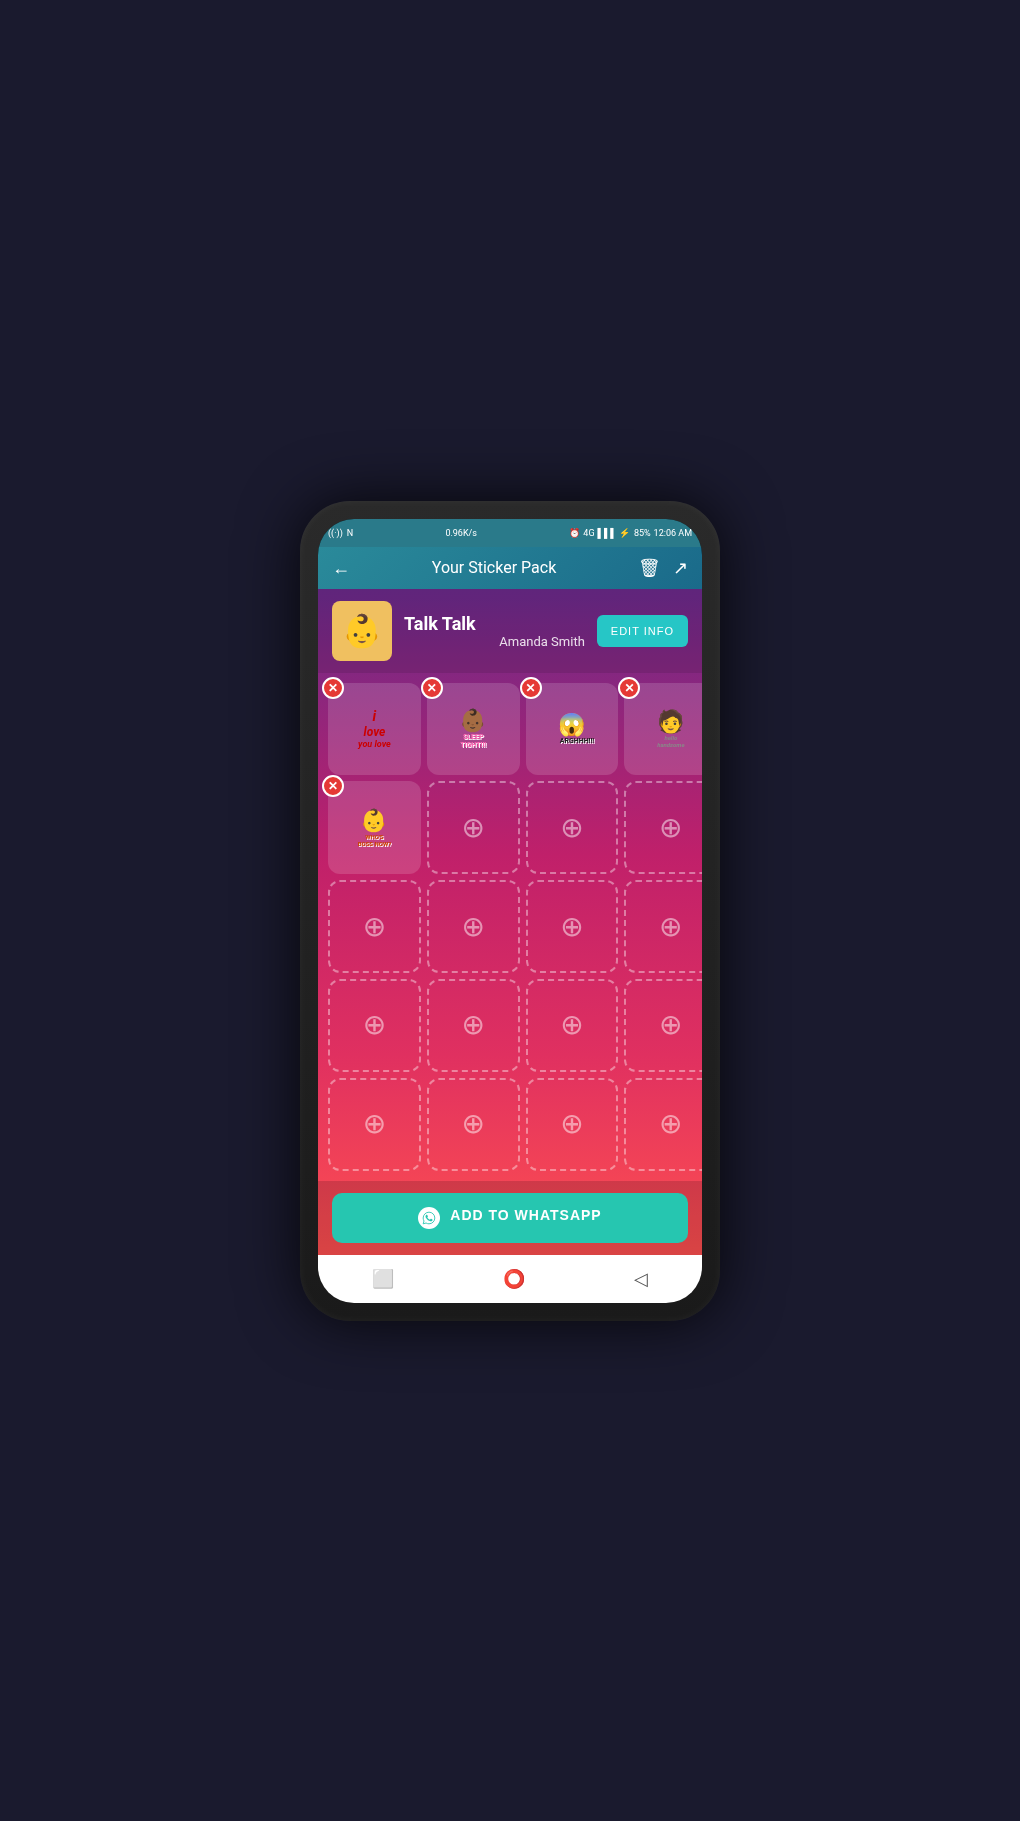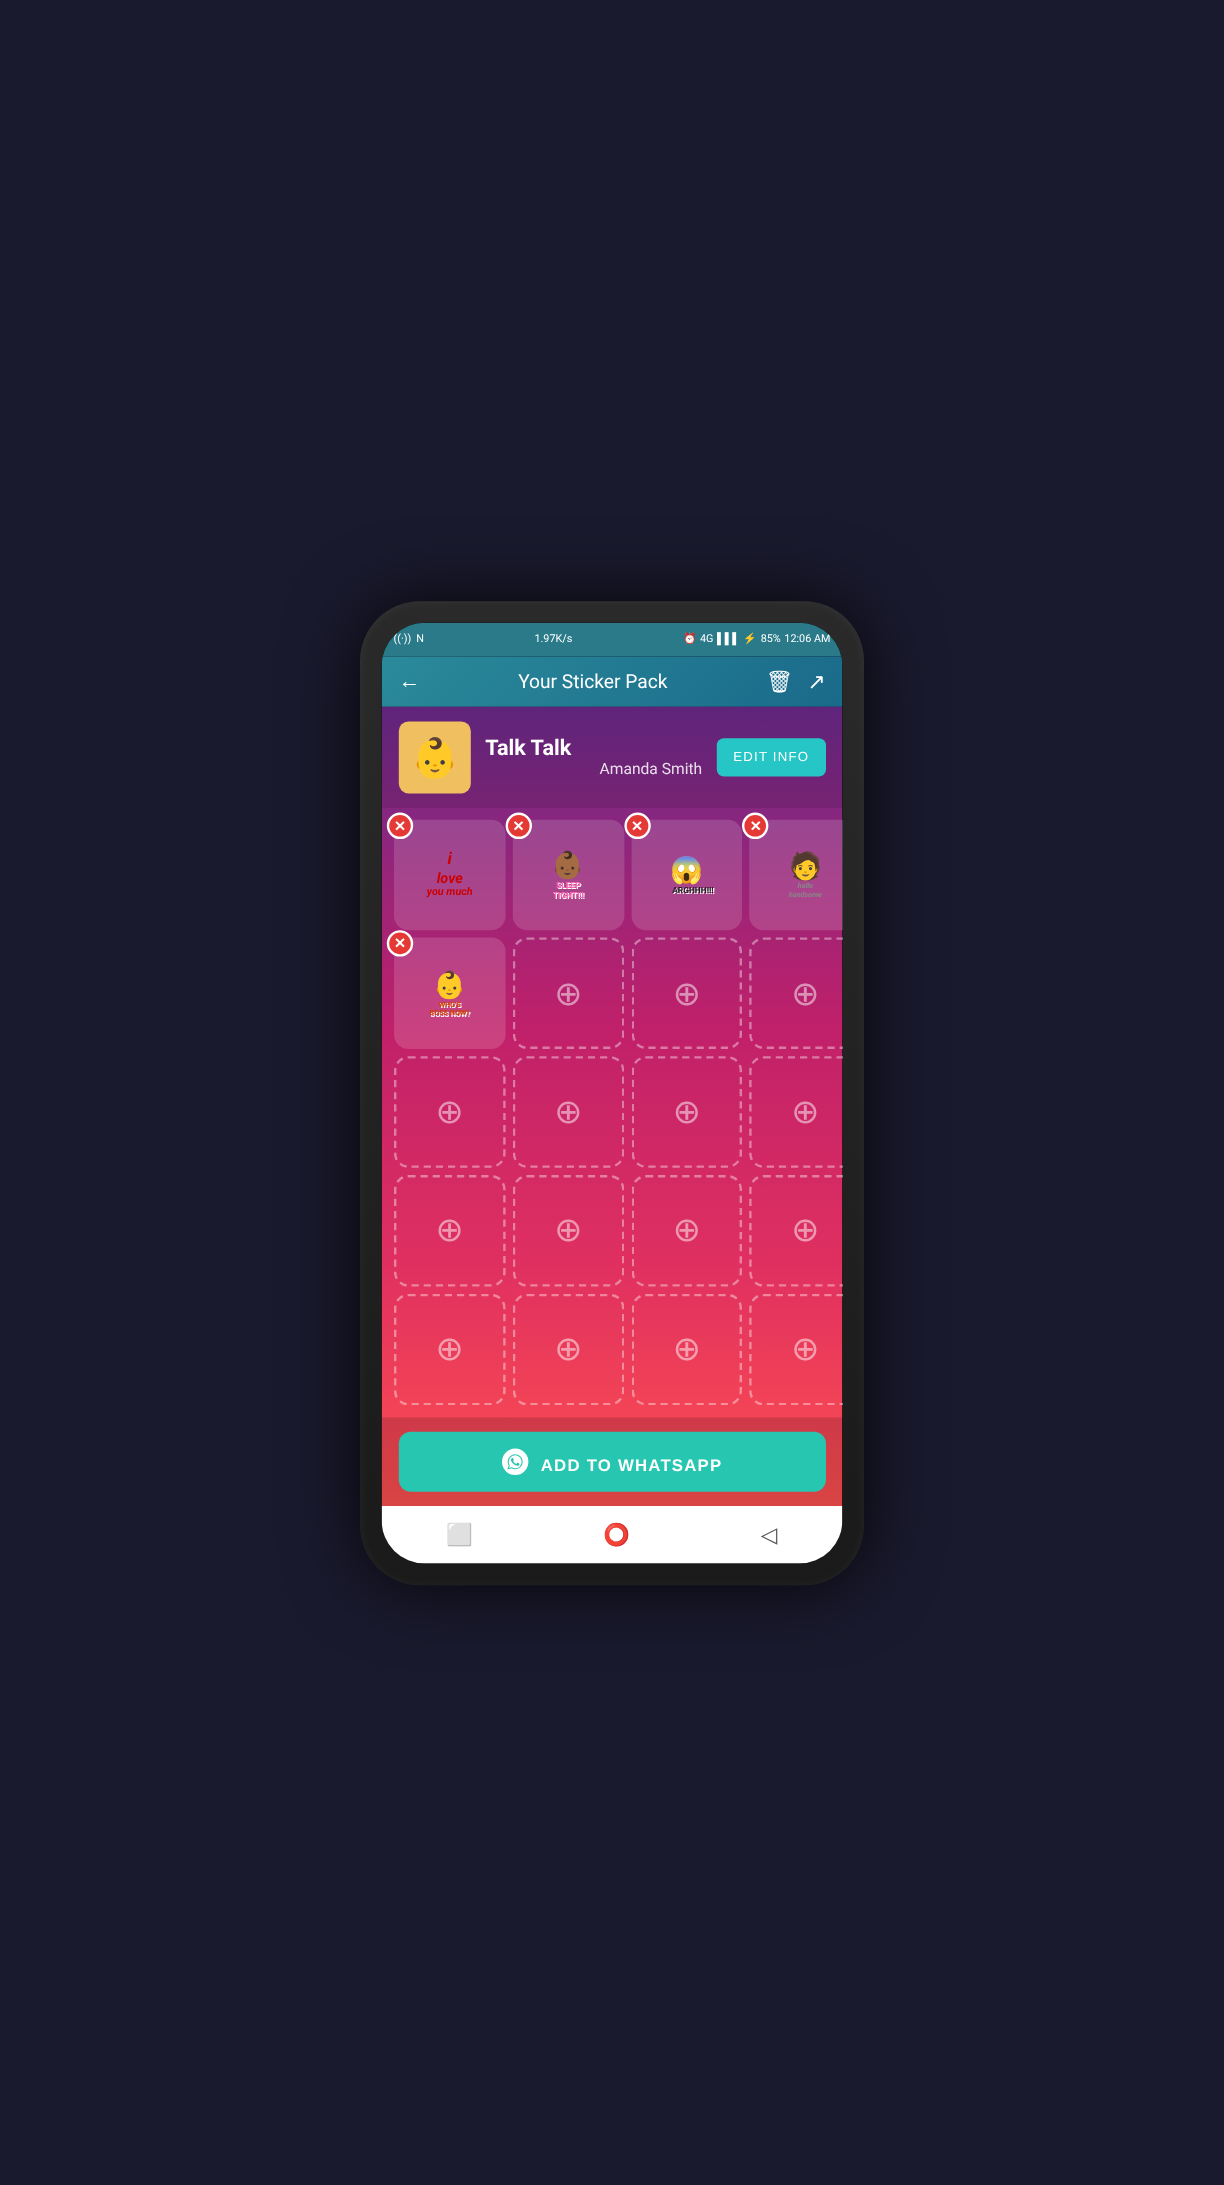--- a/index.html
+++ b/index.html
@@ -190,21 +190,21 @@
       color: white;
       border: none;
       border-radius: 10px;
       width: 100%;
       padding: 14px;
       font-size: 14px;
       font-weight: bold;
       letter-spacing: 1px;
       cursor: pointer;
       display: flex;
-      align-items: flex-end;
+      align-items: flex-start;
       justify-content: center;
       gap: 10px;
     }
     .whatsapp-icon {
       width: 22px;
       height: 22px;
       background: white;
       border-radius: 50%;
       display: flex;
       align-items: center;
@@ -232,21 +232,21 @@
 <body>
 
 <div class="phone-outer">
   <div class="phone-inner">
 
     <div class="status-bar">
       <div class="status-left">
         <span>((·))</span>
         <span>N</span>
       </div>
-      <div>1.97K/s</div>
+      <div>0.96K/s</div>
       <div class="status-right">
         <span>⏰</span>
         <span>4G</span>
         <span>▌▌▌</span>
         <span>⚡</span>
         <span>85%</span>
         <span>12:06 AM</span>
       </div>
     </div>
 
@@ -272,21 +272,21 @@
         <button class="edit-info-btn">EDIT INFO</button>
       </div>
 
       <div class="sticker-grid">
 
         <div class="sticker-cell filled s1">
           <div class="remove-btn">✕</div>
           <div style="text-align:center; font-size:9px; font-style:italic; font-weight:bold; color:#cc0000; line-height:1.2; padding:4px;">
             <div style="font-size:14px;">i</div>
             <div style="font-size:12px; color:#cc0000;font-style:italic;">love</div>
-            <div>you much</div>
+            <div>you love</div>
           </div>
         </div>
 
         <div class="sticker-cell filled s2">
           <div class="remove-btn">✕</div>
           <div style="text-align:center; padding:4px;">
             <div style="font-size:22px;">👶🏾</div>
             <div style="font-size:7px; font-weight:bold; color:#ff69b4; text-shadow:1px 1px 0 #fff;">SLEEP<br>TIGHT!!!</div>
           </div>
         </div>

